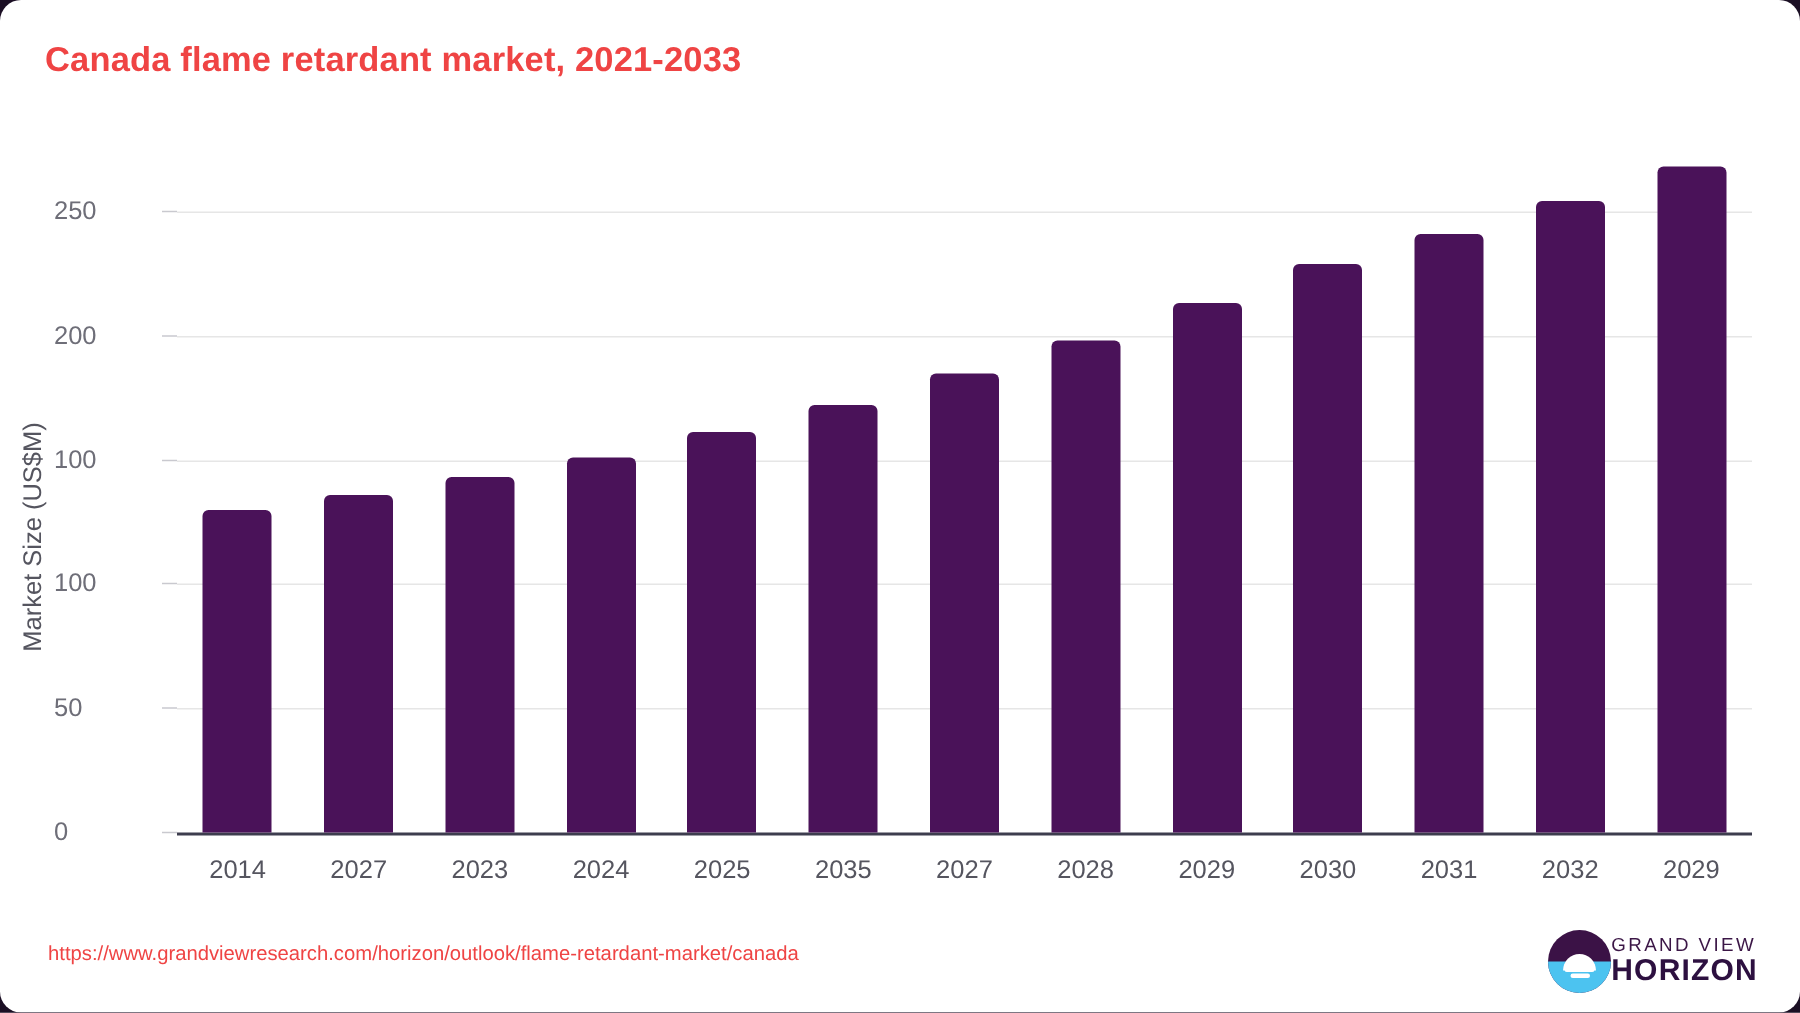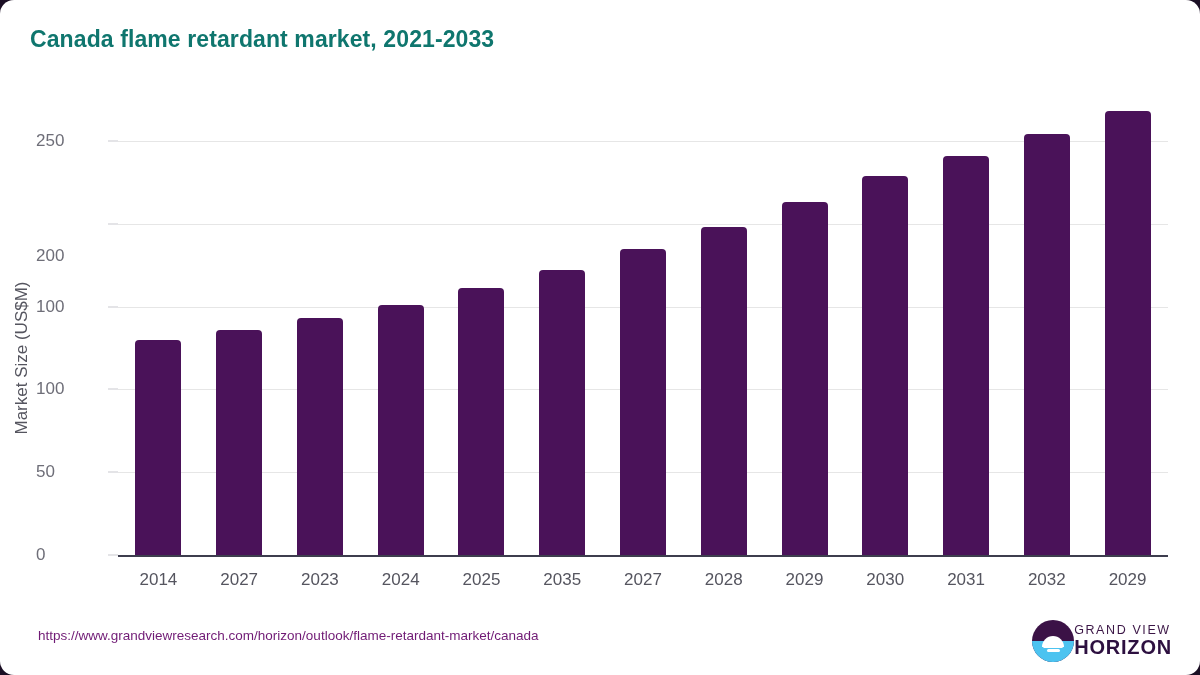--- a/index.html
+++ b/index.html
@@ -15,21 +15,21 @@
     border-radius: 14px;
     overflow: hidden;
   }
 
   
   #chart-title {
     position: absolute;
     left: 30px; top: 26px;
     font-size: 23px;
     font-weight: bold;
-    color: #0f766e;
+    color: #ef4444;
     letter-spacing: 0.1px;
     white-space: nowrap;
   }
 
   
   #plot {
     position: absolute;
     left: 118px; top: 141px;
     width: 1050px; height: 414px;
   }
@@ -111,23 +111,22 @@
     text-align: center;
     font-size: 17px;
     color: #55555f;
   }
 
   
   #source-url {
     position: absolute;
     left: 32px; top: 628px;
     font-size: 13.5px;
-    color: #701a75;
+    color: #ef4444;
     white-space: nowrap;
-    margin-left: 6px;
   }
 
   #logo {
     position: absolute;
     right: 28px; top: 620px;
     display: flex;
     align-items: center;
   }
   #logo-mark {
     width: 42px; height: 42px;
@@ -184,21 +183,21 @@
 
   <div id="ytick-layer">
       <div class="ytick-label" style="top: 555px;">0</div>
       <div class="ytick-mark" style="top: 555px;"></div>
       <div class="ytick-label" style="top: 472.2px;">50</div>
       <div class="ytick-mark" style="top: 472.2px;"></div>
       <div class="ytick-label" style="top: 389.4px;">100</div>
       <div class="ytick-mark" style="top: 389.4px;"></div>
       <div class="ytick-label" style="top: 306.6px;">100</div>
       <div class="ytick-mark" style="top: 306.6px;"></div>
-      <div class="ytick-label" style="top: 223.8px; margin-top: 32px;">200</div>
+      <div class="ytick-label" style="top: 223.8px;">200</div>
       <div class="ytick-mark" style="top: 223.8px;"></div>
       <div class="ytick-label" style="top: 141px;">250</div>
       <div class="ytick-mark" style="top: 141px;"></div>
     </div>
 
   <div id="plot">
       <div class="gridline" style="top: 331.2px;"></div>
       <div class="gridline" style="top: 248.4px;"></div>
       <div class="gridline" style="top: 165.6px;"></div>
       <div class="gridline" style="top: 82.8px;"></div>

